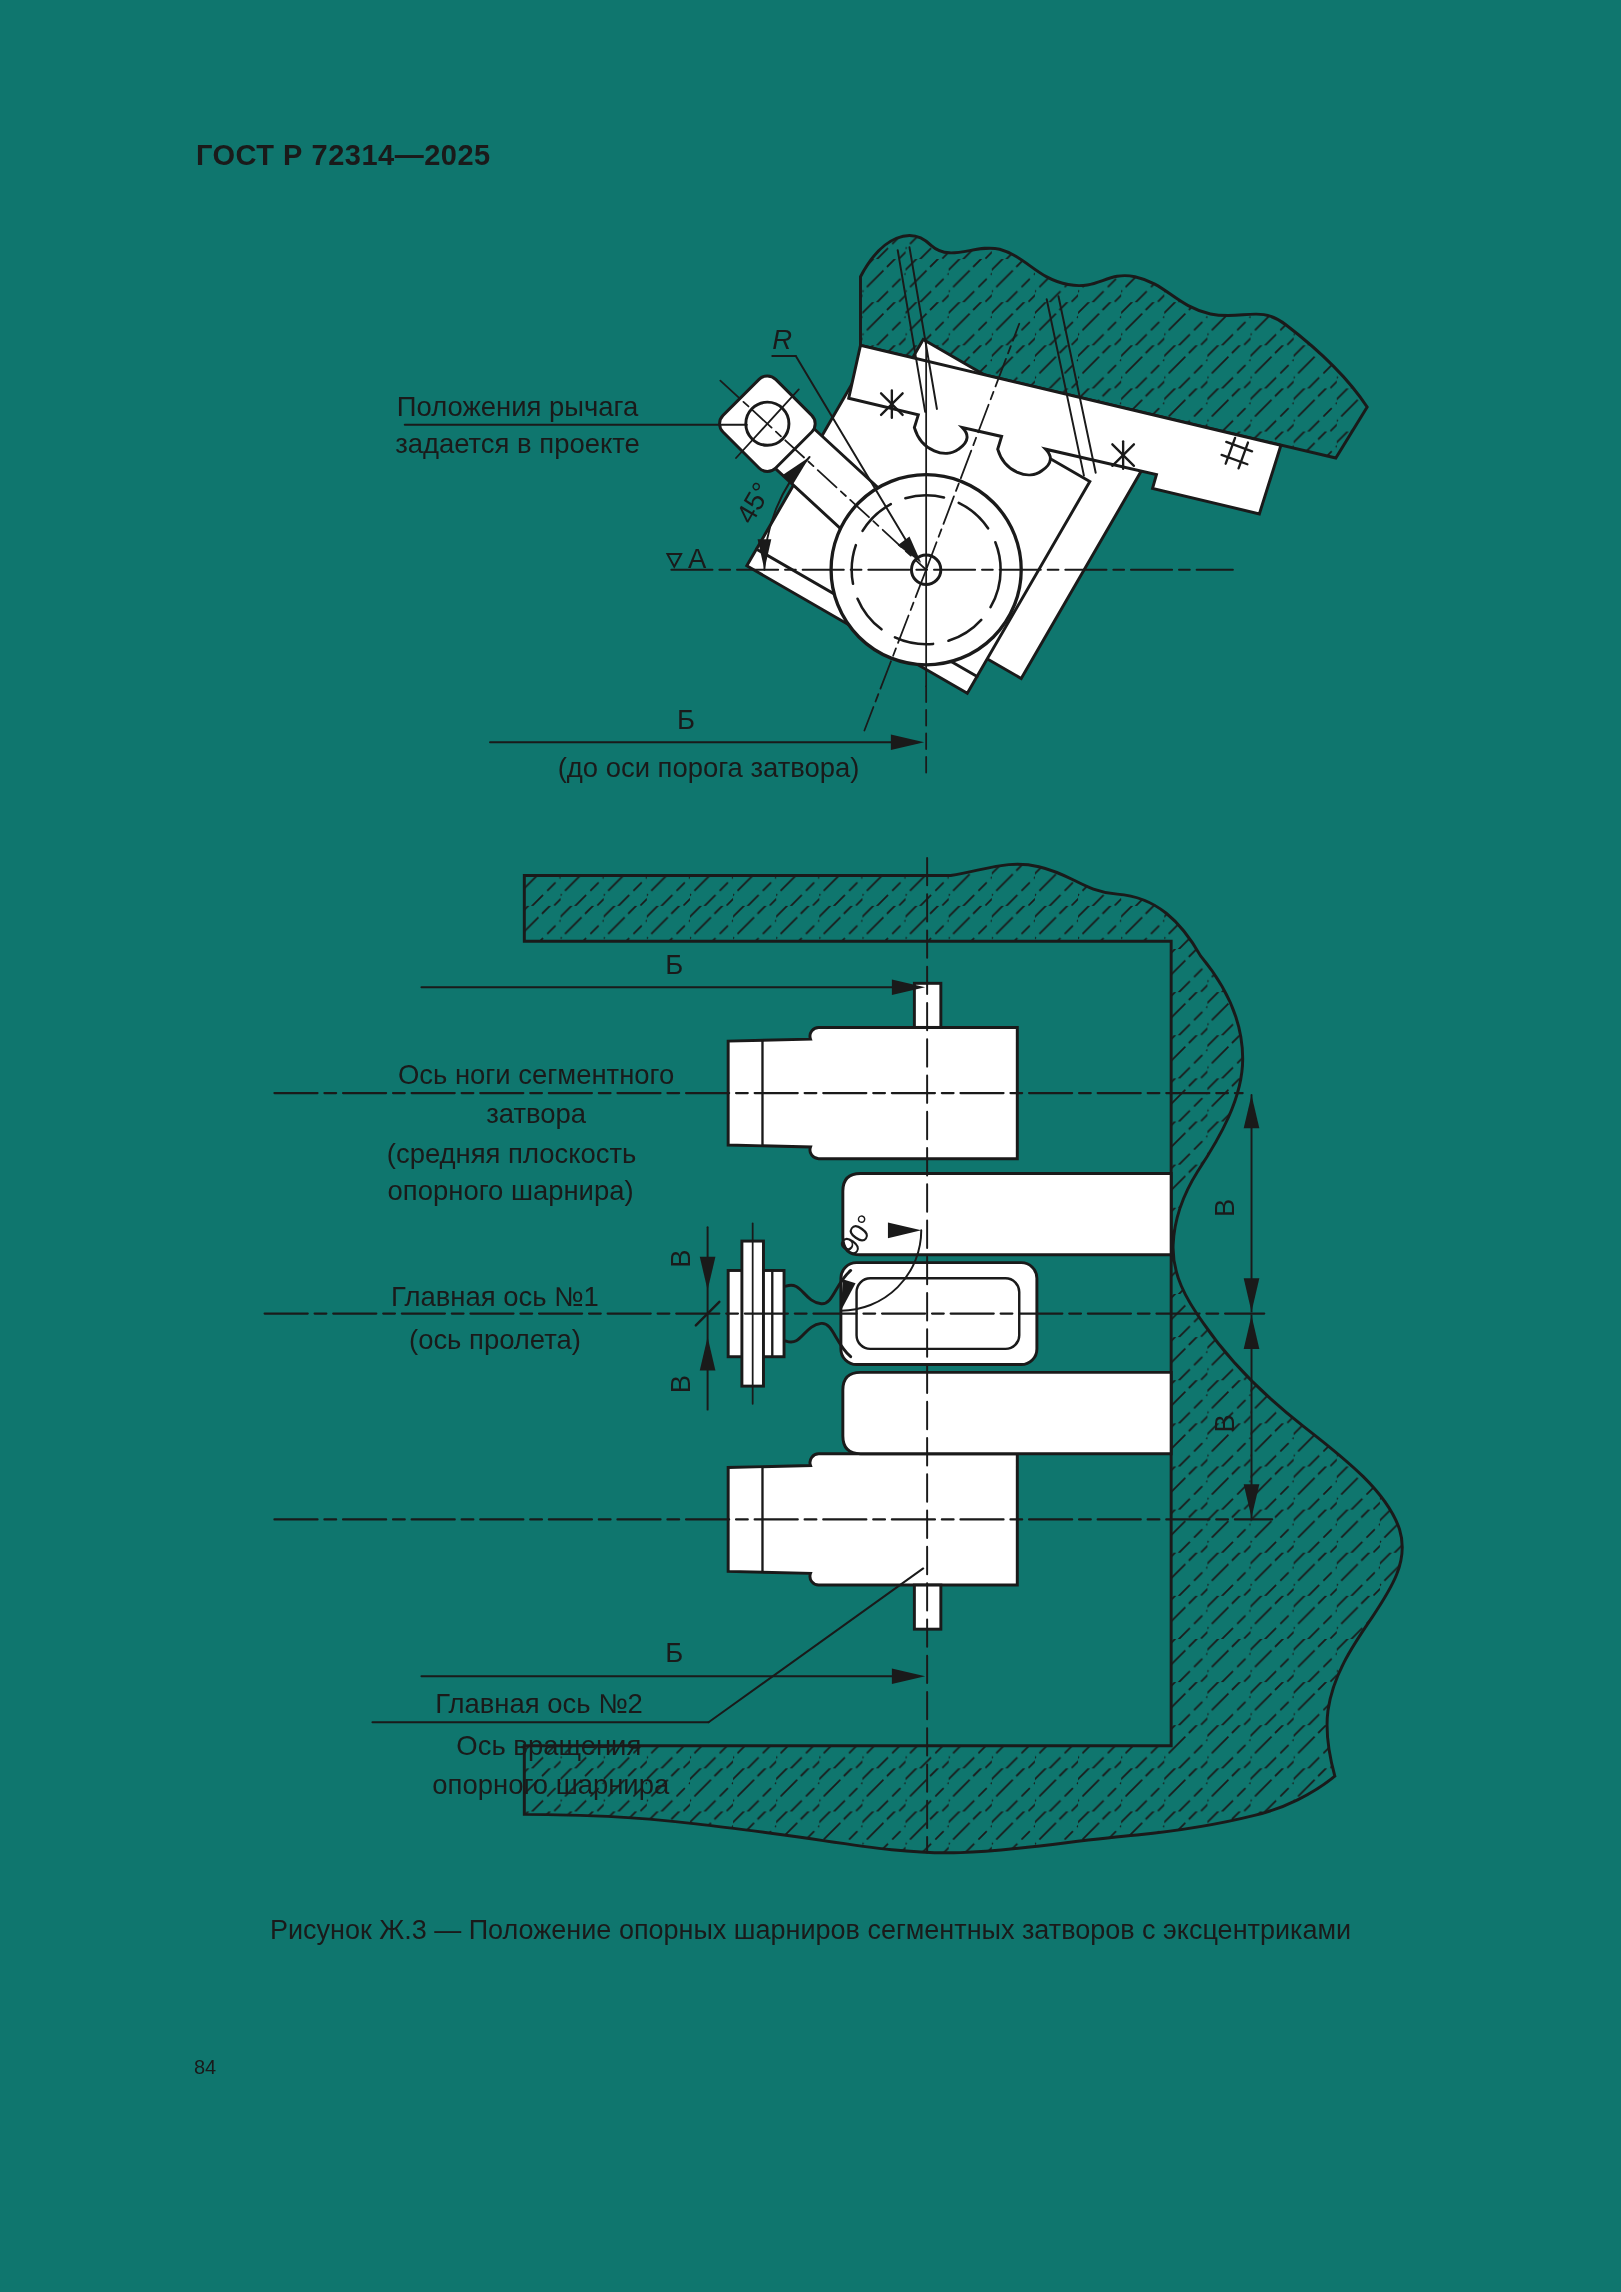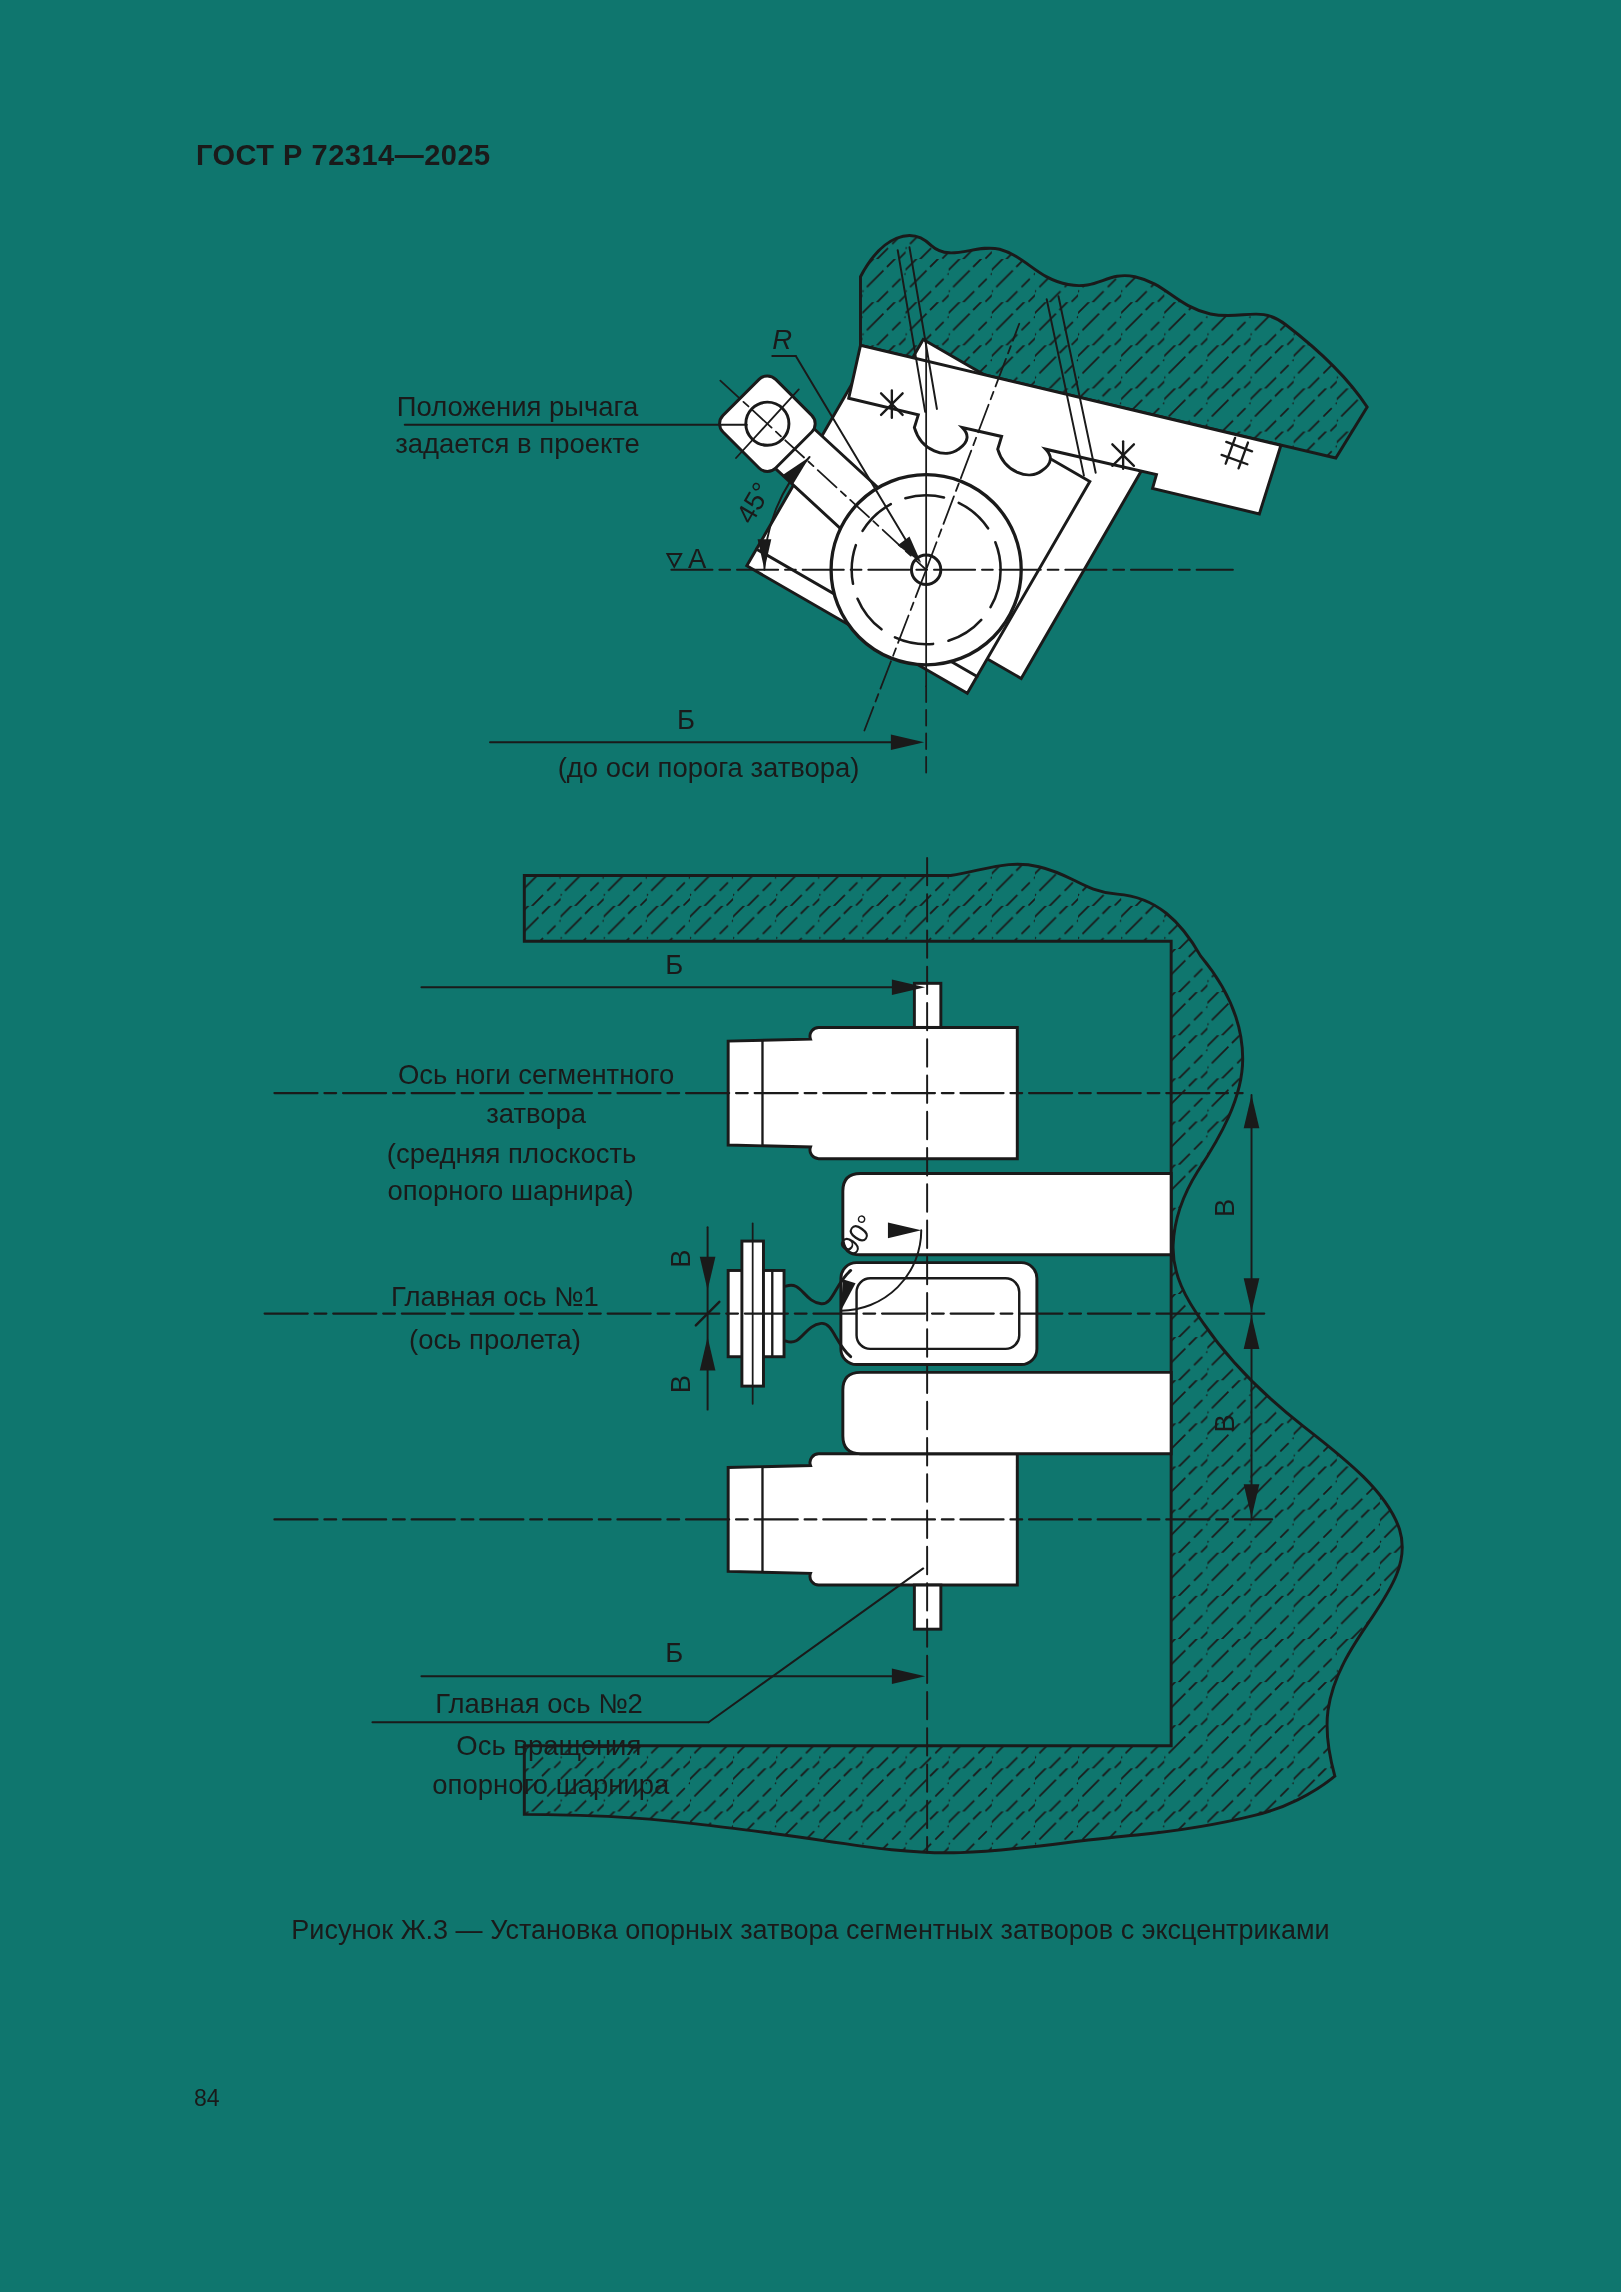--- a/index.html
+++ b/index.html
@@ -25,21 +25,21 @@
     position:absolute;left:196px;top:1835px;width:1231px;
     font-size:27px;line-height:1.42;text-align:justify;
     text-indent:76px;
   }
   #note-block .spaced{letter-spacing:6.9px;}
   #figure-caption{
     position:absolute;left:0;top:1915px;width:1621px;
     text-align:center;font-size:27px;
   }
   #page-number{
-    position:absolute;left:194px;top:2056px;font-size:23px;margin-top:29px;
+    position:absolute;left:194px;top:2056px;font-size:20px;
   }
 </style>
 </head>
 <body>
 
 <div id="page">
 
   <div id="doc-header">ГОСТ Р 72314—2025</div>
 
   <svg id="drawing-svg" width="1621" height="2293" viewBox="0 0 1654 2339">
@@ -253,18 +253,18 @@
 
       <line x1="380" y1="1757" x2="723" y2="1757" stroke="#1a1a1a" stroke-width="2"></line>
       <line x1="723" y1="1757" x2="942" y2="1600" stroke="#1a1a1a" stroke-width="2"></line>
       <text x="550" y="1748" text-anchor="middle">Главная ось №2</text>
       <text x="560" y="1790" text-anchor="middle">Ось вращения</text>
       <text x="562" y="1830" text-anchor="middle">опорного шарнира</text>
     </g>
   </svg>
 
 
-  <div id="figure-caption">Рисунок Ж.3 — Установка опорных затвора сегментных затворов с эксцентриками</div>
+  <div id="figure-caption">Рисунок Ж.3 — Положение опорных шарниров сегментных затворов с эксцентриками</div>
 
   <div id="page-number">84</div>
 
 </div>
 
 
 </body></html>

